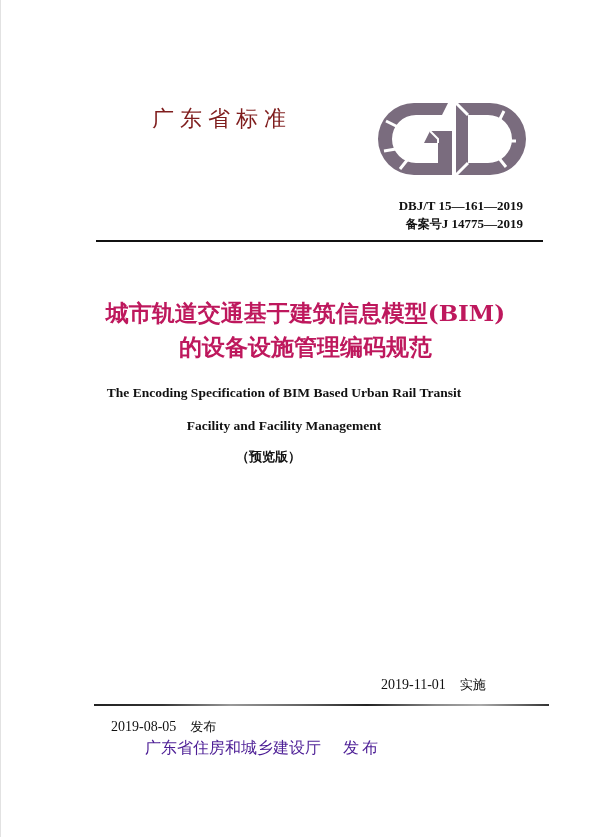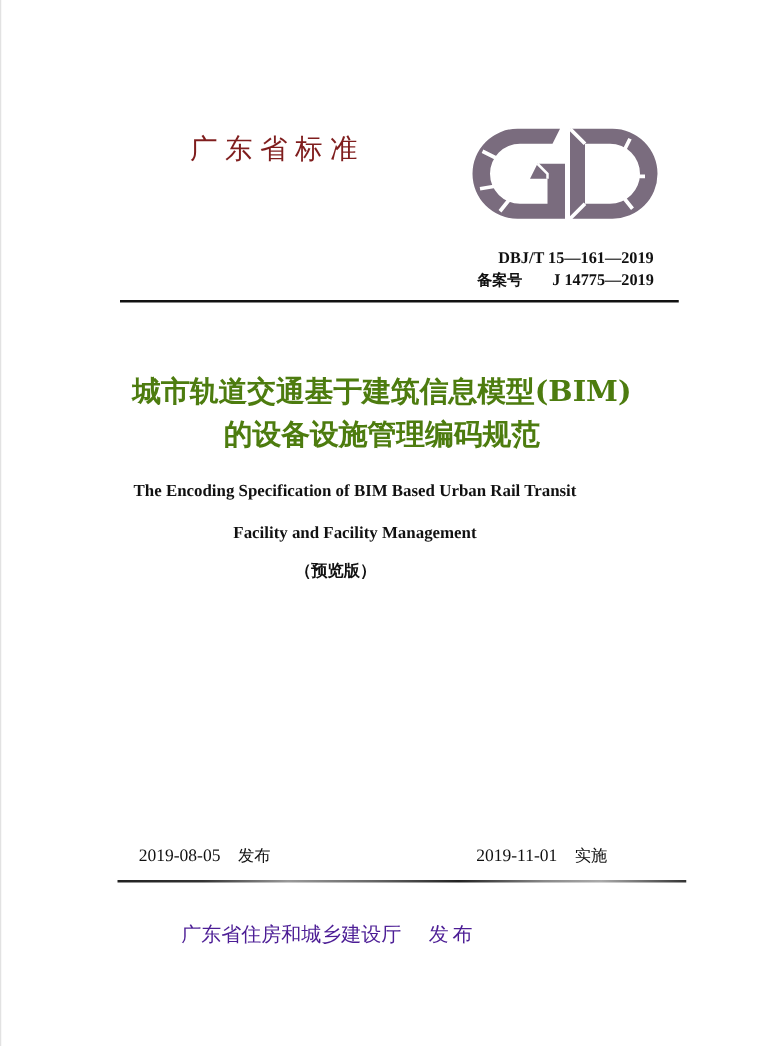--- a/index.html
+++ b/index.html
@@ -13,43 +13,43 @@
       left: 152px; top: 104px; font-size: 22px; letter-spacing: 6px; color: #7f1d1d;
       font-family: "DejaVu Sans", sans-serif;
     }
     .logo { left: 376px; top: 101px; width: 152px; height: 76px; }
     .code-line {
       right: 88px; font-family: "Liberation Serif", serif; font-weight: bold; font-size: 13px; color: #111;
       text-align: right; white-space: nowrap;
     }
     .code1 { top: 198px; }
     .code2 { top: 216px; }
-    .code2 .cn { font-family: "DejaVu Sans", sans-serif; font-weight: bold; font-size: 12px; margin-right: 24px; }
+    .code2 .cn { font-family: "DejaVu Sans", sans-serif; font-weight: bold; font-size: 12px; margin-right: 0; }
     .rule-top { left: 96px; top: 240px; width: 447px; height: 2px; background: #111; }
     .title-cn {
       left: 0; width: 611px; text-align: center; font-family: "DejaVu Serif", serif; font-weight: bold;
-      font-size: 23px; color: #4d7c0f; white-space: nowrap;
+      font-size: 23px; color: #be185d; white-space: nowrap;
     }
     .t1 { top: 298px; }
     .t2 { top: 332px; }
     .title-en {
       left: 0; width: 568px; text-align: center; font-family: "Liberation Serif", serif; font-weight: bold;
       font-size: 13.5px; color: #111; white-space: nowrap;
     }
     .e1 { top: 385px; }
     .e2 { top: 418px; }
     .preview {
       left: 0; width: 537px; text-align: center; font-family: "DejaVu Sans", sans-serif; font-weight: bold;
       font-size: 13px; top: 448px;
     }
     .date {
       font-family: "Liberation Serif", serif; font-size: 14px; color: #111; white-space: nowrap; top: 676px;
     }
     .date .lbl { font-family: "DejaVu Sans", sans-serif; font-size: 13px; margin-left: 14px; }
-    .d1 { left: 111px; }
+    .d1 { left: 111px; margin-top: 42px; }
     .d2 { left: 381px; }
     .rule-bottom {
       left: 94px; top: 704px; width: 455px; height: 2px;
       background: linear-gradient(90deg, #222 0%, #333 15%, #999 30%, #666 45%, #222 60%, #888 75%, #aaa 85%, #333 100%);
     }
     .publisher {
       left: 16px; width: 494px; text-align: center; top: 738px; font-family: "DejaVu Sans", sans-serif;
       font-size: 16px; color: #4c1d95; white-space: nowrap;
     }
     .publisher .act { margin-left: 22px; letter-spacing: 3px; }

